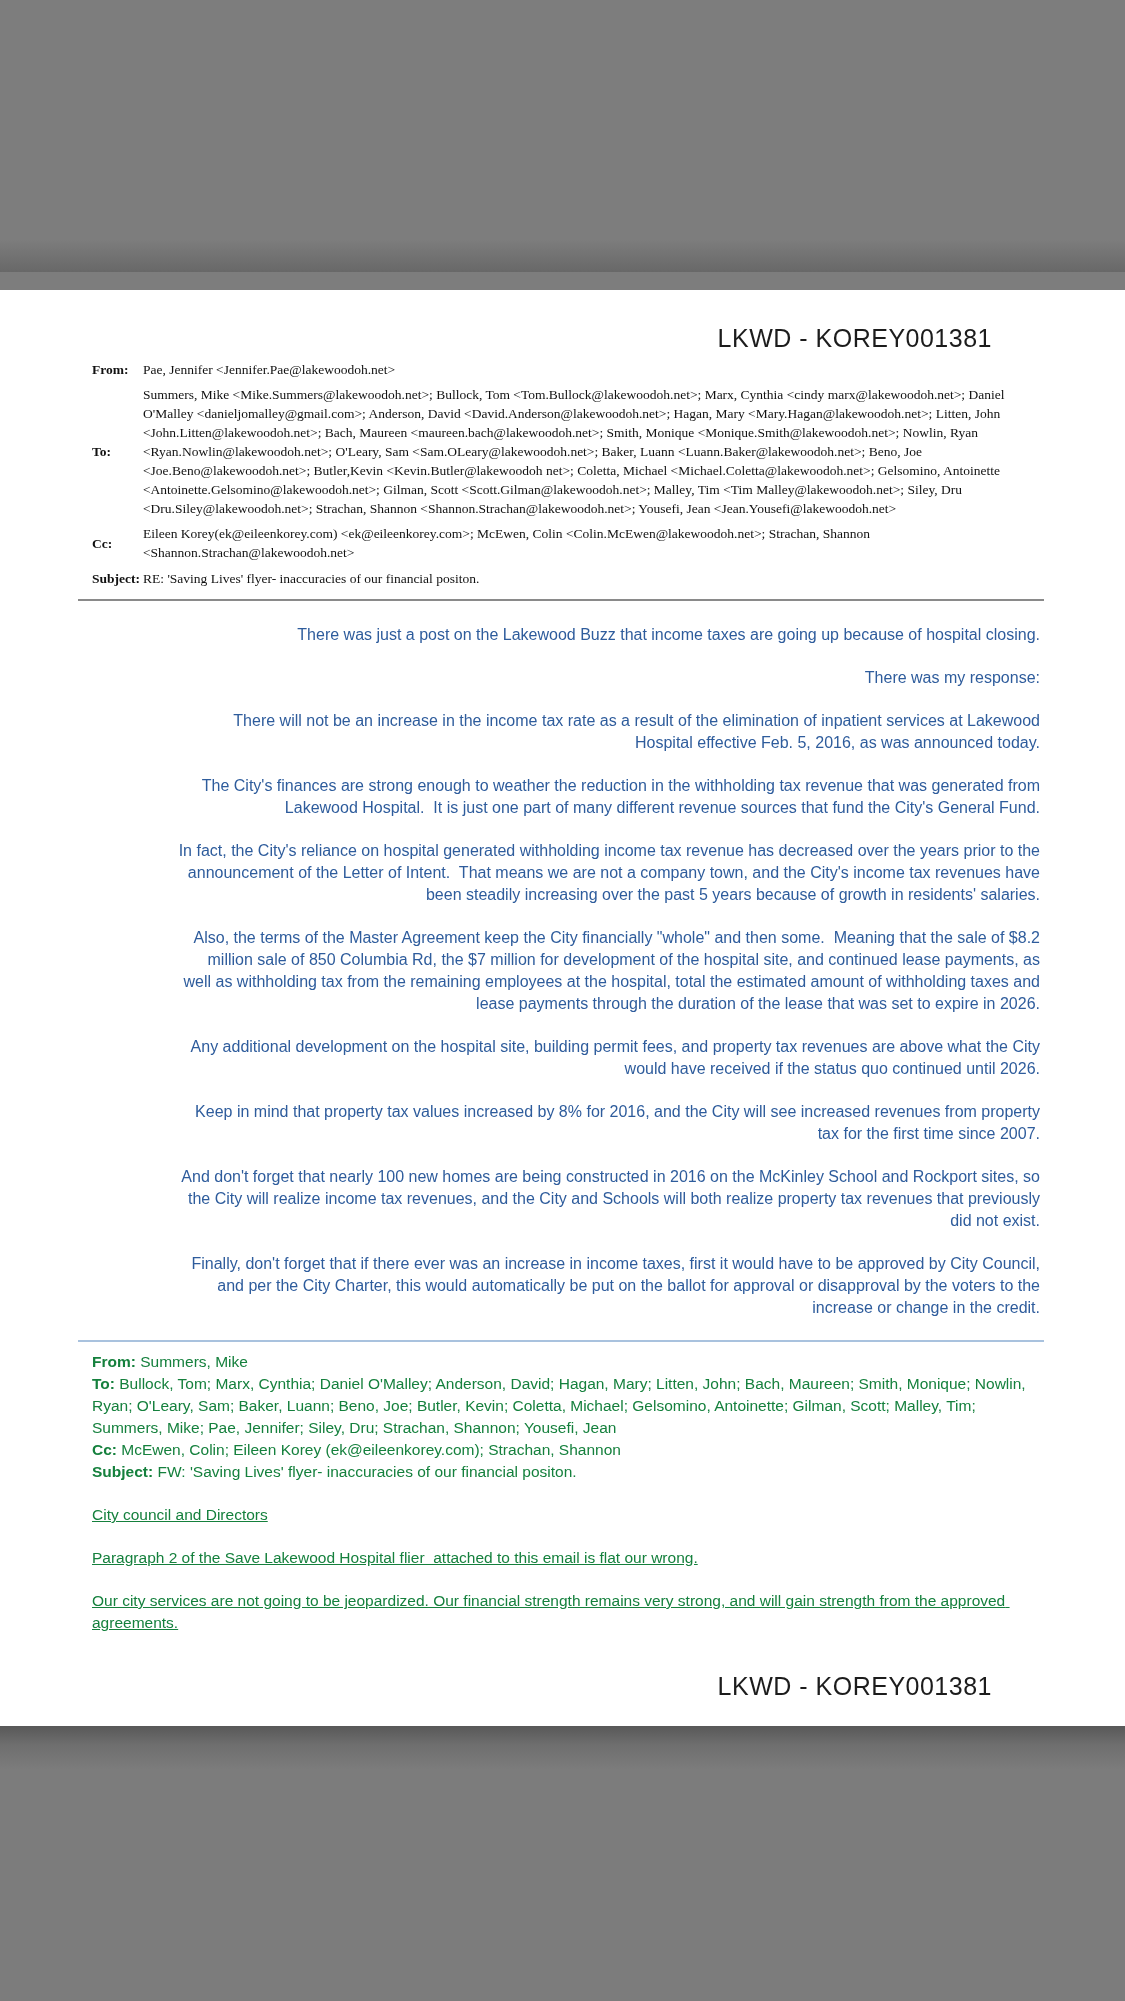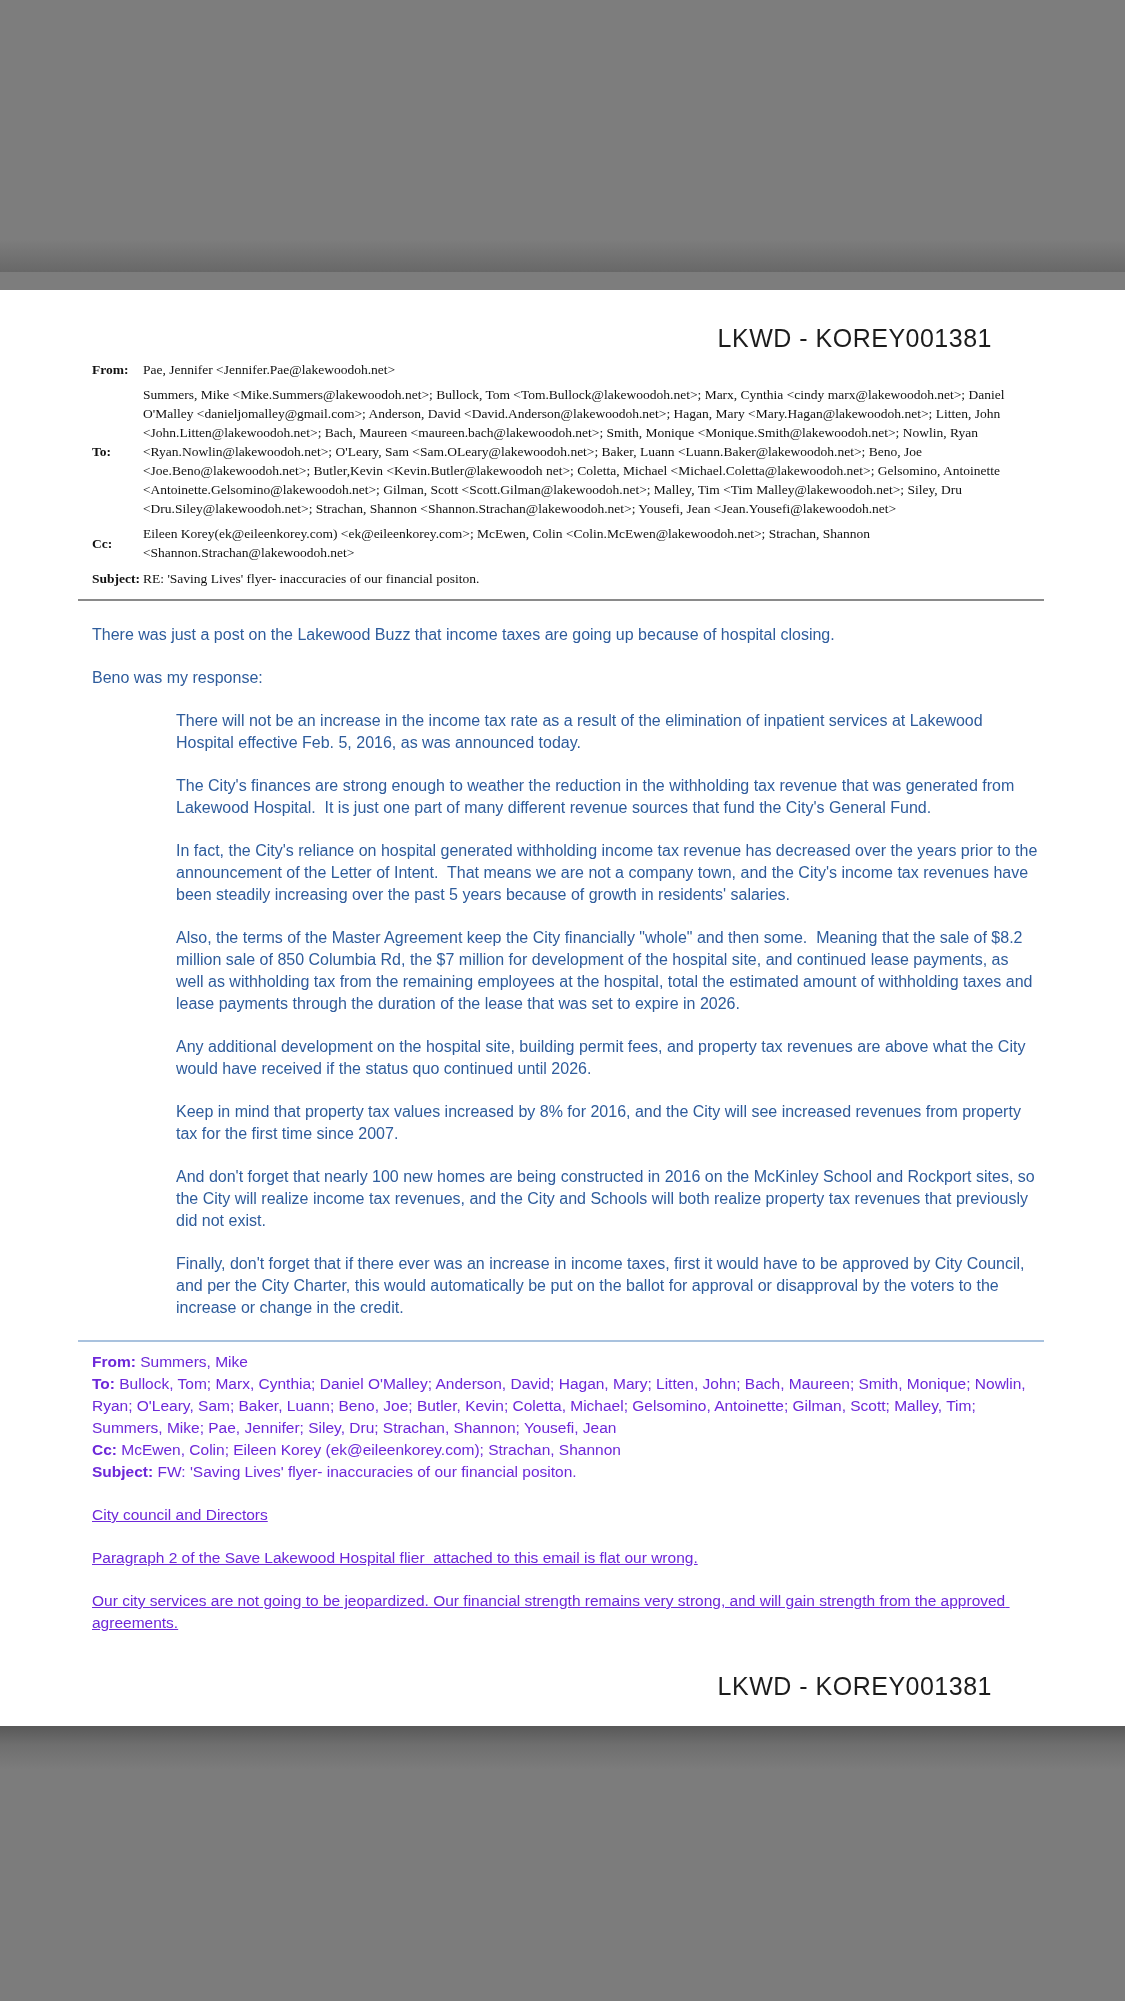--- a/index.html
+++ b/index.html
@@ -72,35 +72,36 @@
     border-top: 2px solid #8a8a8a;
     margin: 8px -4px 0 -14px;
   }
 
   
   .mail-body {
     margin-top: 23px;
     color: #2e5c9c;
     font-size: 16px;
     line-height: 22px;
+    text-align: right;
   }
   .mail-body p {
     margin: 0 0 21px 0;
     white-space: pre-wrap;
   }
   .mail-body p.indent { margin-left: 84px; }
 
   
   .reply-divider {
     border: none;
     border-top: 2px solid #a9c2de;
     margin: 0 -4px 9px -14px;
   }
   .quoted {
-    color: #6d28d9;
+    color: #15803d;
     font-size: 15.5px;
     line-height: 22px;
   }
   .quoted .qline {
     margin: 0;
     white-space: pre-wrap;
   }
   .quoted .qline b { font-weight: bold; }
   .quoted .qpara {
     margin: 21px 0 0 0;
@@ -136,21 +137,21 @@
       <td class="lbl">Subject:</td>
       <td>RE: 'Saving Lives' flyer- inaccuracies of our financial positon.</td>
     </tr>
   </tbody>
     </table>
 
   <hr class="subject-divider">
 
   <div class="mail-body">
     <p>There was just a post on the Lakewood Buzz that income taxes are going up because of hospital closing.</p>
-    <p>Beno was my response:</p>
+    <p>There was my response:</p>
     <p class="indent">There will not be an increase in the income tax rate as a result of the elimination of inpatient services at Lakewood Hospital effective Feb. 5, 2016, as was announced today.</p>
     <p class="indent">The City's finances are strong enough to weather the reduction in the withholding tax revenue that was generated from Lakewood Hospital.  It is just one part of many different revenue sources that fund the City's General Fund.</p>
     <p class="indent">In fact, the City's reliance on hospital generated withholding income tax revenue has decreased over the years prior to the announcement of the Letter of Intent.  That means we are not a company town, and the City's income tax revenues have been steadily increasing over the past 5 years because of growth in residents' salaries.</p>
     <p class="indent">Also, the terms of the Master Agreement keep the City financially "whole" and then some.  Meaning that the sale of $8.2 million sale of 850 Columbia Rd, the $7 million for development of the hospital site, and continued lease payments, as well as withholding tax from the remaining employees at the hospital, total the estimated amount of withholding taxes and lease payments through the duration of the lease that was set to expire in 2026.</p>
     <p class="indent">Any additional development on the hospital site, building permit fees, and property tax revenues are above what the City would have received if the status quo continued until 2026.</p>
     <p class="indent">Keep in mind that property tax values increased by 8% for 2016, and the City will see increased revenues from property tax for the first time since 2007.</p>
     <p class="indent">And don't forget that nearly 100 new homes are being constructed in 2016 on the McKinley School and Rockport sites, so the City will realize income tax revenues, and the City and Schools will both realize property tax revenues that previously did not exist.</p>
     <p class="indent">Finally, don't forget that if there ever was an increase in income taxes, first it would have to be approved by City Council, and per the City Charter, this would automatically be put on the ballot for approval or disapproval by the voters to the increase or change in the credit.</p>
   </div>
 

